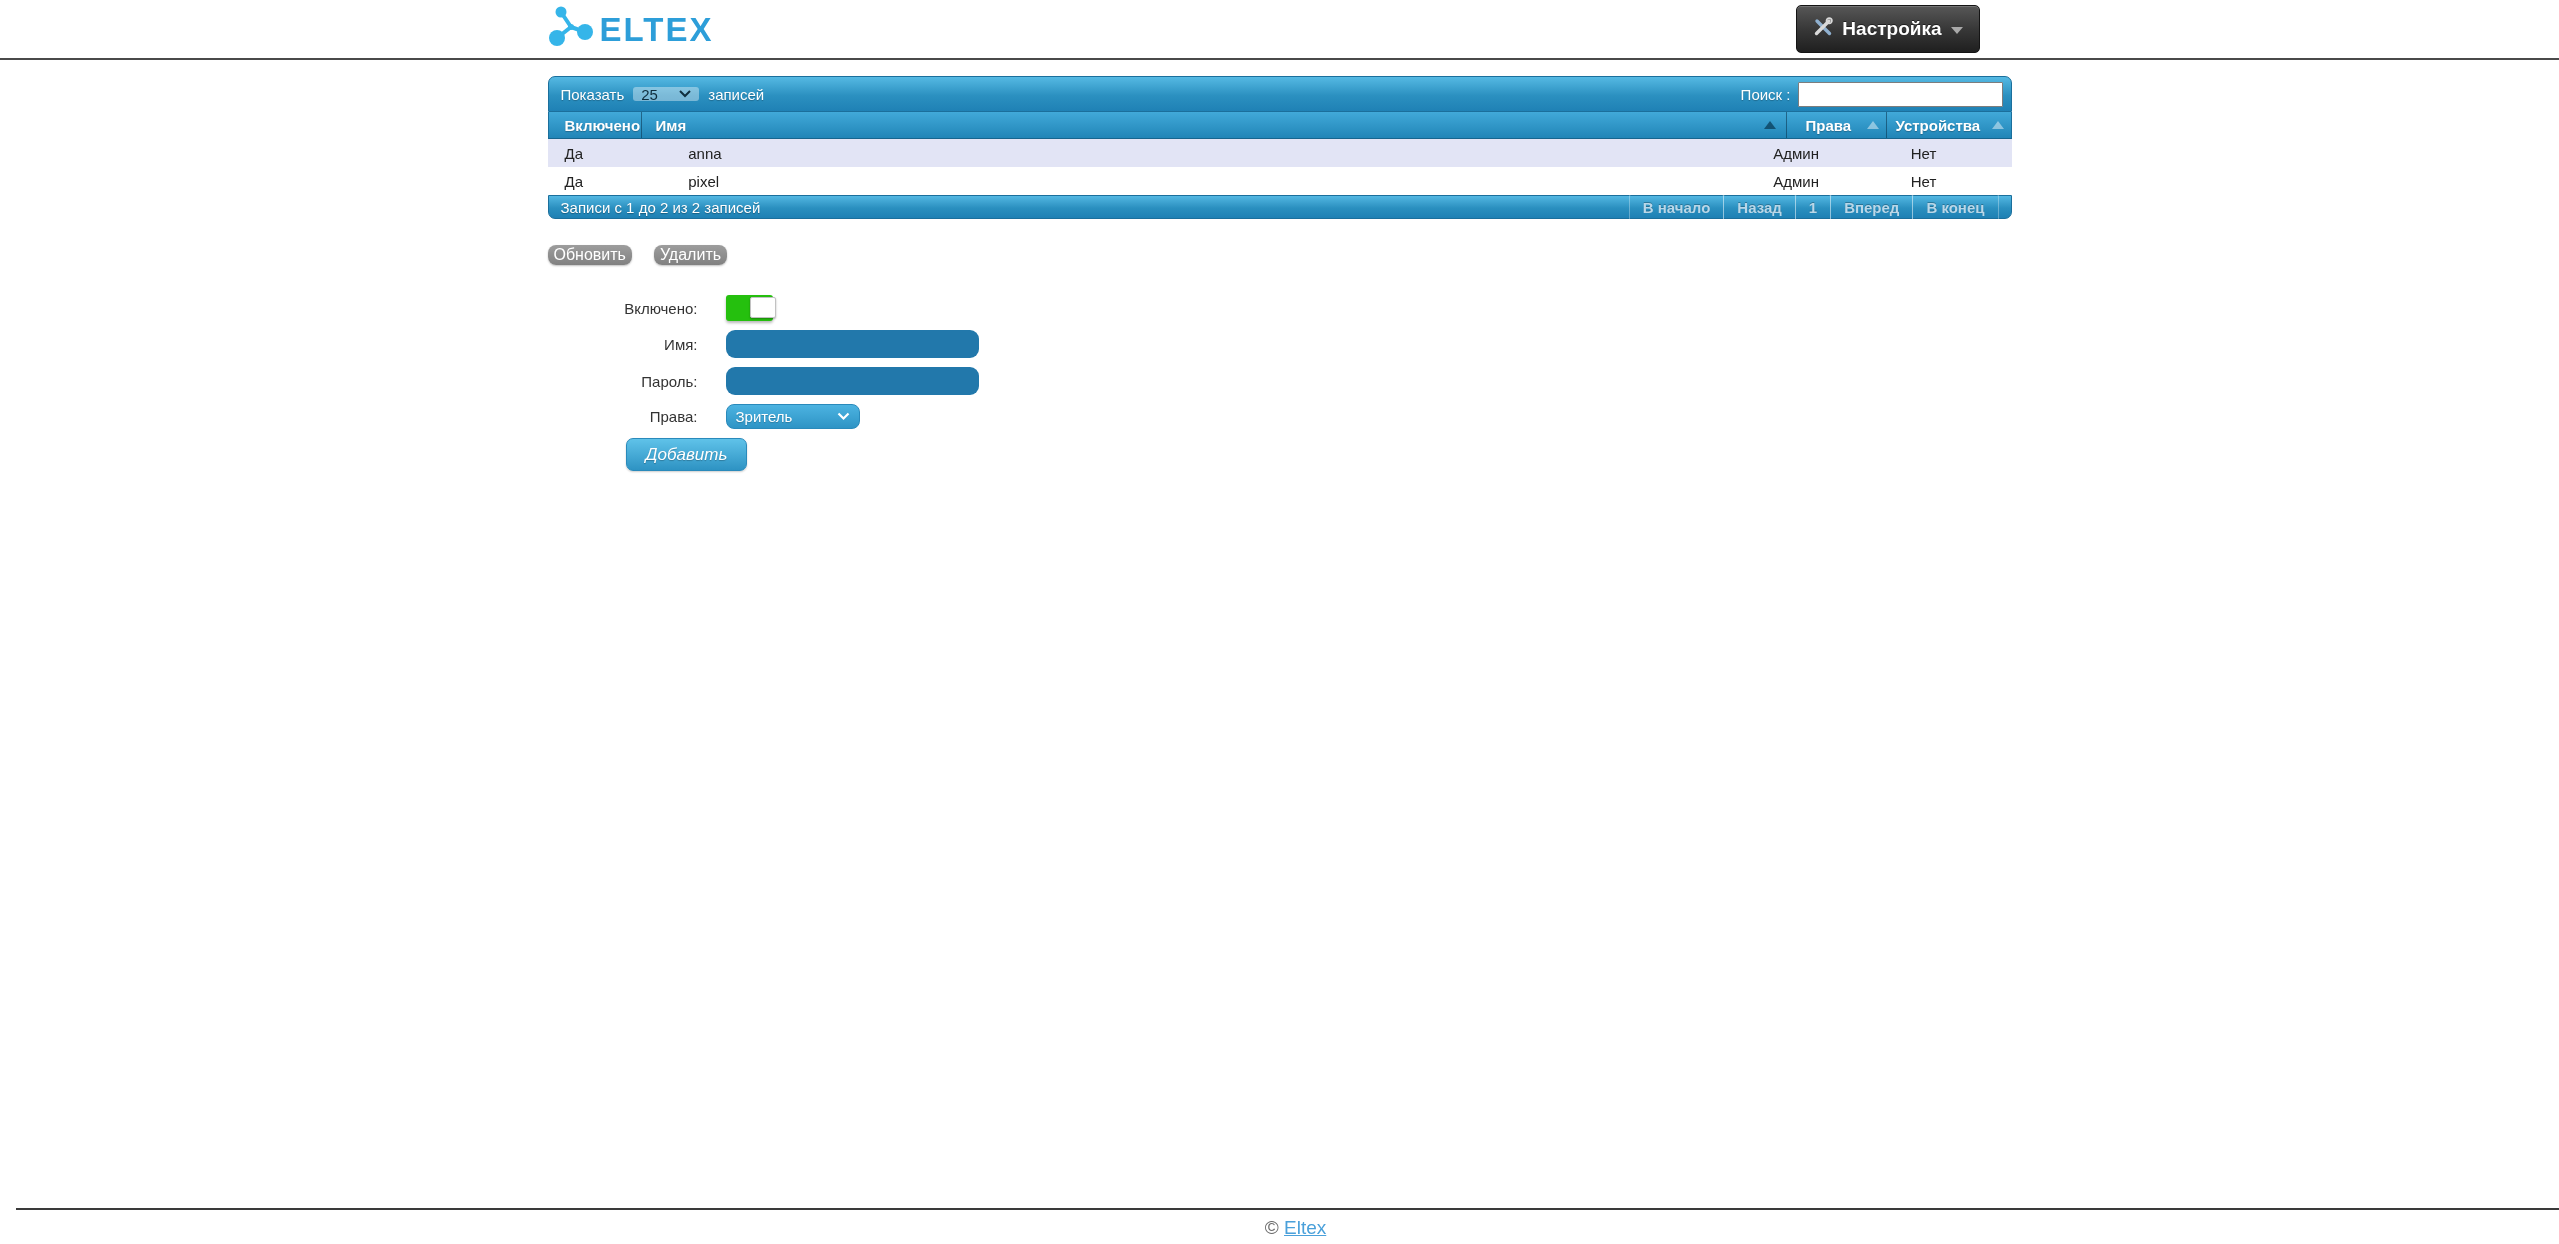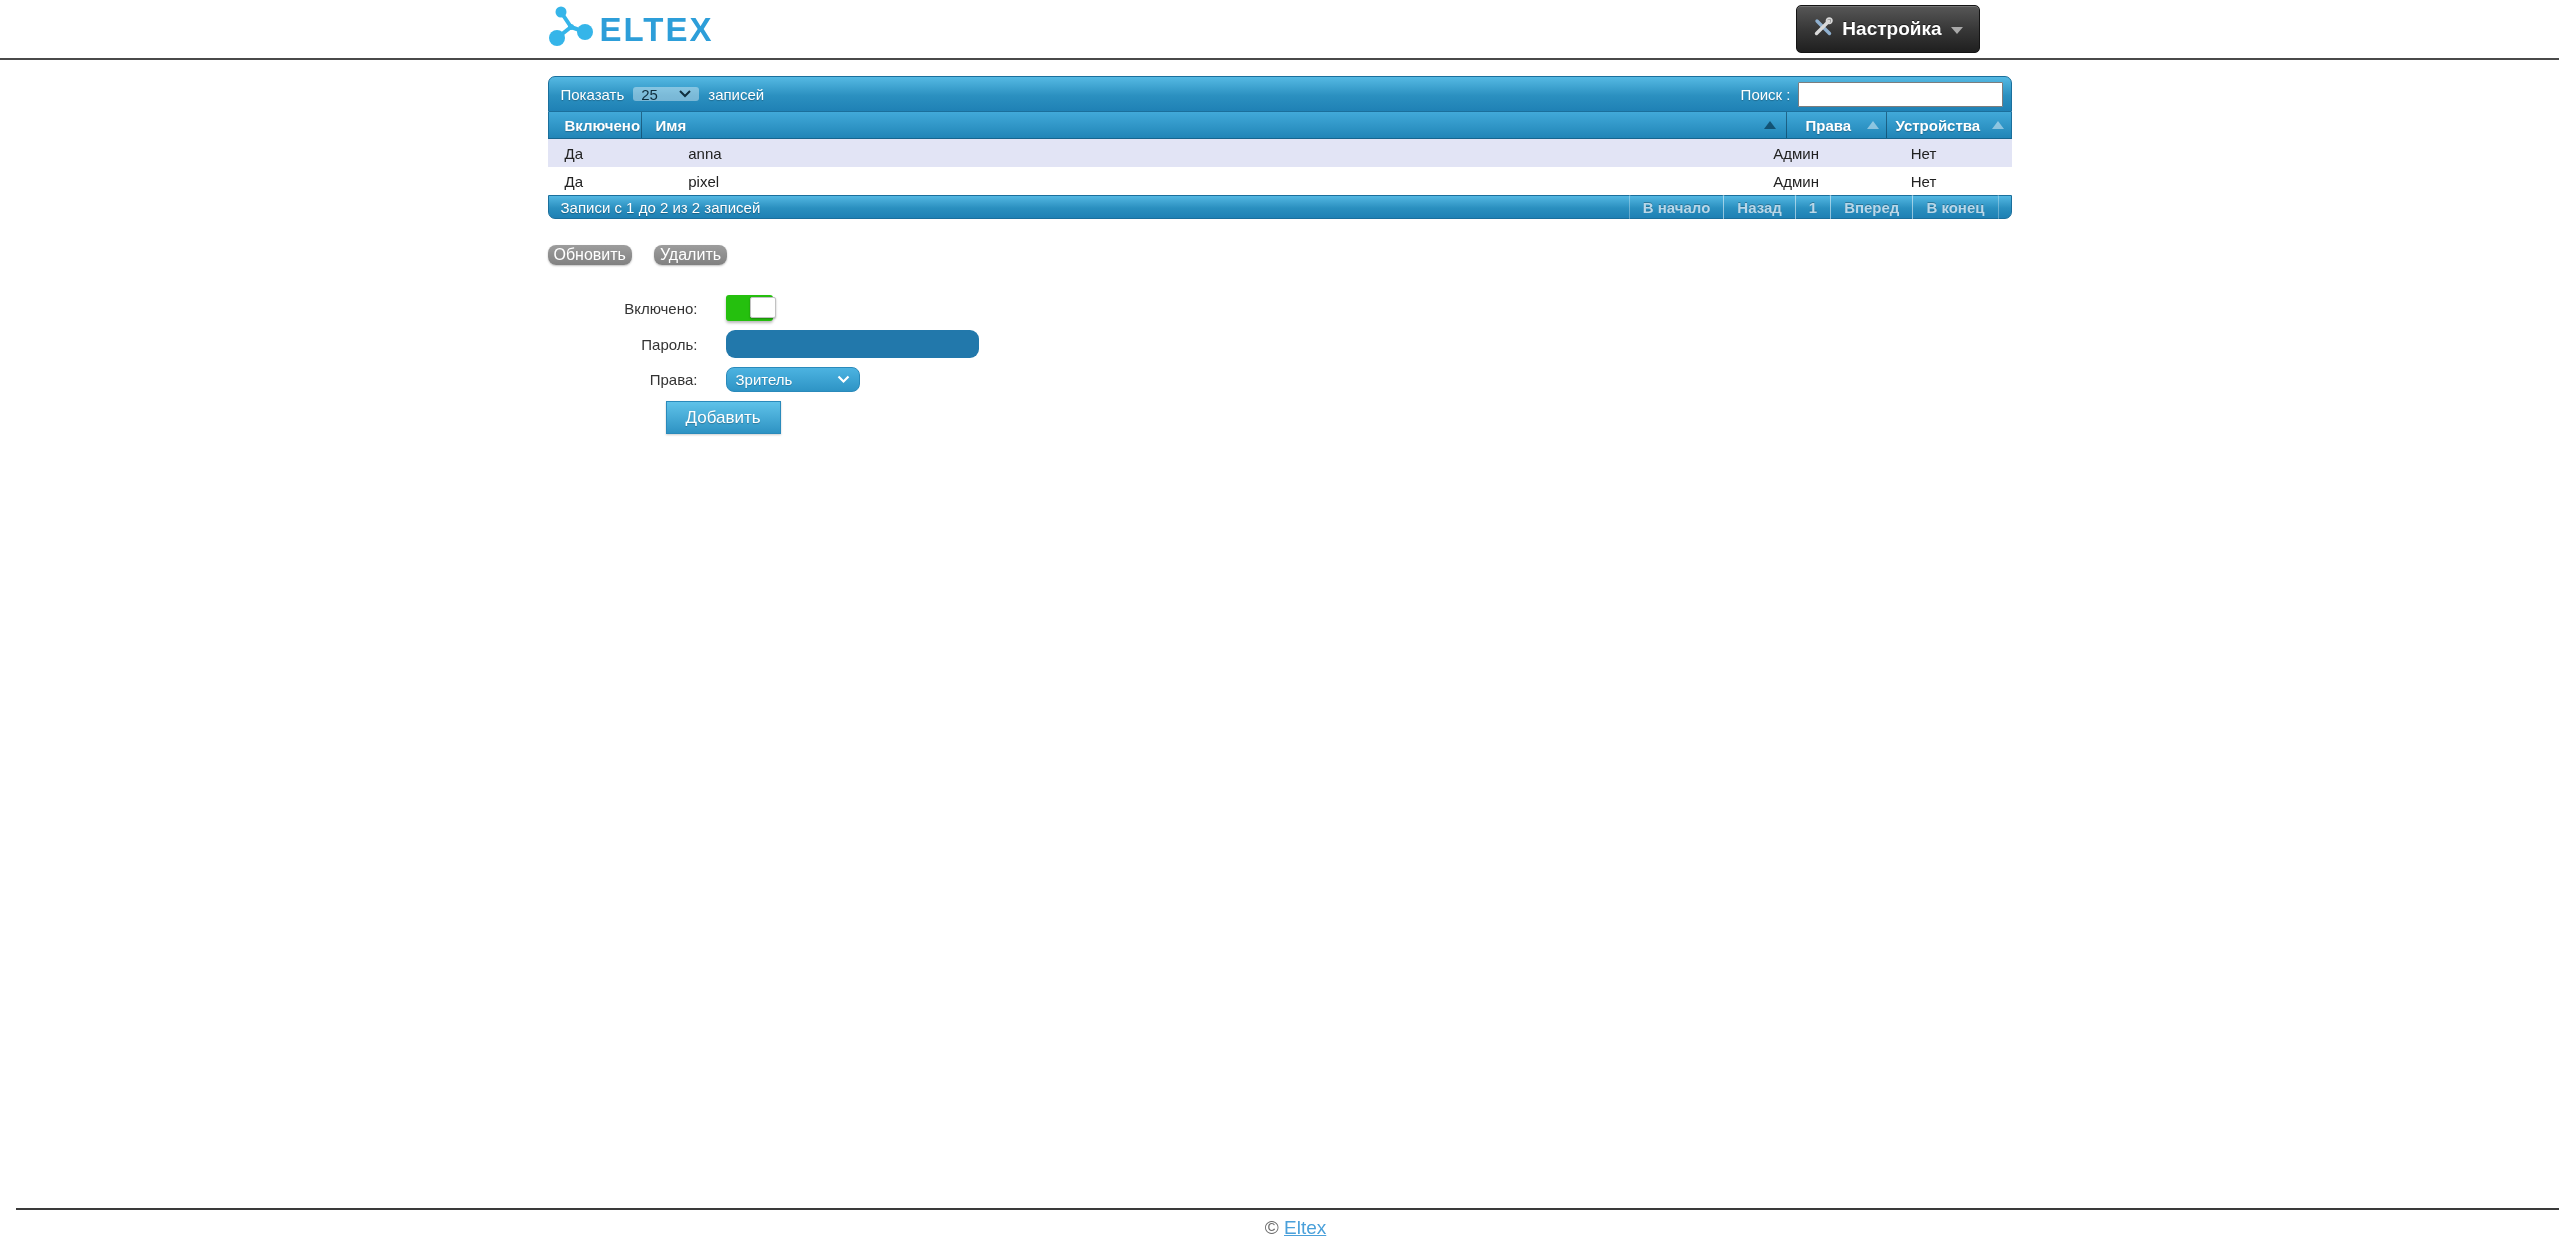--- a/index.html
+++ b/index.html
@@ -126,27 +126,28 @@
   }
   .rights-select {
     width:134px; height:25px; padding:0 9px;
     display:flex; align-items:center; justify-content:space-between;
     background:linear-gradient(#4cb3e1, #2e94c5);
     border:1px solid #2a8abb; border-radius:8px;
     color:#fff; font-size:15px; cursor:pointer;
     text-shadow:0 1px 1px rgba(0,0,0,0.2);
   }
   .submit-btn {
-    margin-left:118px; height:33px; padding:0 19px;
+    margin-left:78px; height:33px; padding:0 19px;
     background:linear-gradient(#5fc2e9, #2e93c3);
-    border:1px solid #2a8abb; border-radius:0;
+    border:1px solid #2a8abb; border-radius:7px;
     color:#fff; font-size:17px; cursor:pointer;
     font-family:"Liberation Sans", sans-serif;
     text-shadow:0 1px 1px rgba(0,0,0,0.25);
     box-shadow:0 1px 2px rgba(0,0,0,0.2);
+    font-style:italic;
   }
 
   
   .site-footer {
     position:absolute; left:16px; top:1208px; width:100%;
     border-top:2px solid #3a3a3a; background:#fff;
     text-align:center; padding-top:7px; font-size:19px; color:#6b6b6b;
   }
   .footer-link { color:#4aa0da; text-decoration:underline; cursor:pointer; }
 </style>
@@ -252,20 +253,24 @@
   </div>
 
   <div class="user-form">
     <div class="form-row">
       <span class="form-label">Включено:</span>
       <div class="toggle">
         <div class="toggle-knob"></div>
       </div>
     </div>
     <div class="form-row">
+      <span class="form-label">Имя:</span>
+      <input class="blue-input" type="text" value="" style="">
+    </div>
+    <div class="form-row">
       <span class="form-label">Пароль:</span>
       <input class="blue-input" type="password" value="" style="">
     </div>
     <div class="form-row">
       <span class="form-label">Права:</span>
       <div class="rights-select">
         <span>Зритель</span>
         <svg width="13" height="9" viewBox="0 0 13 9">
           <polyline points="1.5,1.5 6.5,6.5 11.5,1.5" stroke="#ffffff" stroke-width="2.2" fill="none"></polyline>
         </svg>

